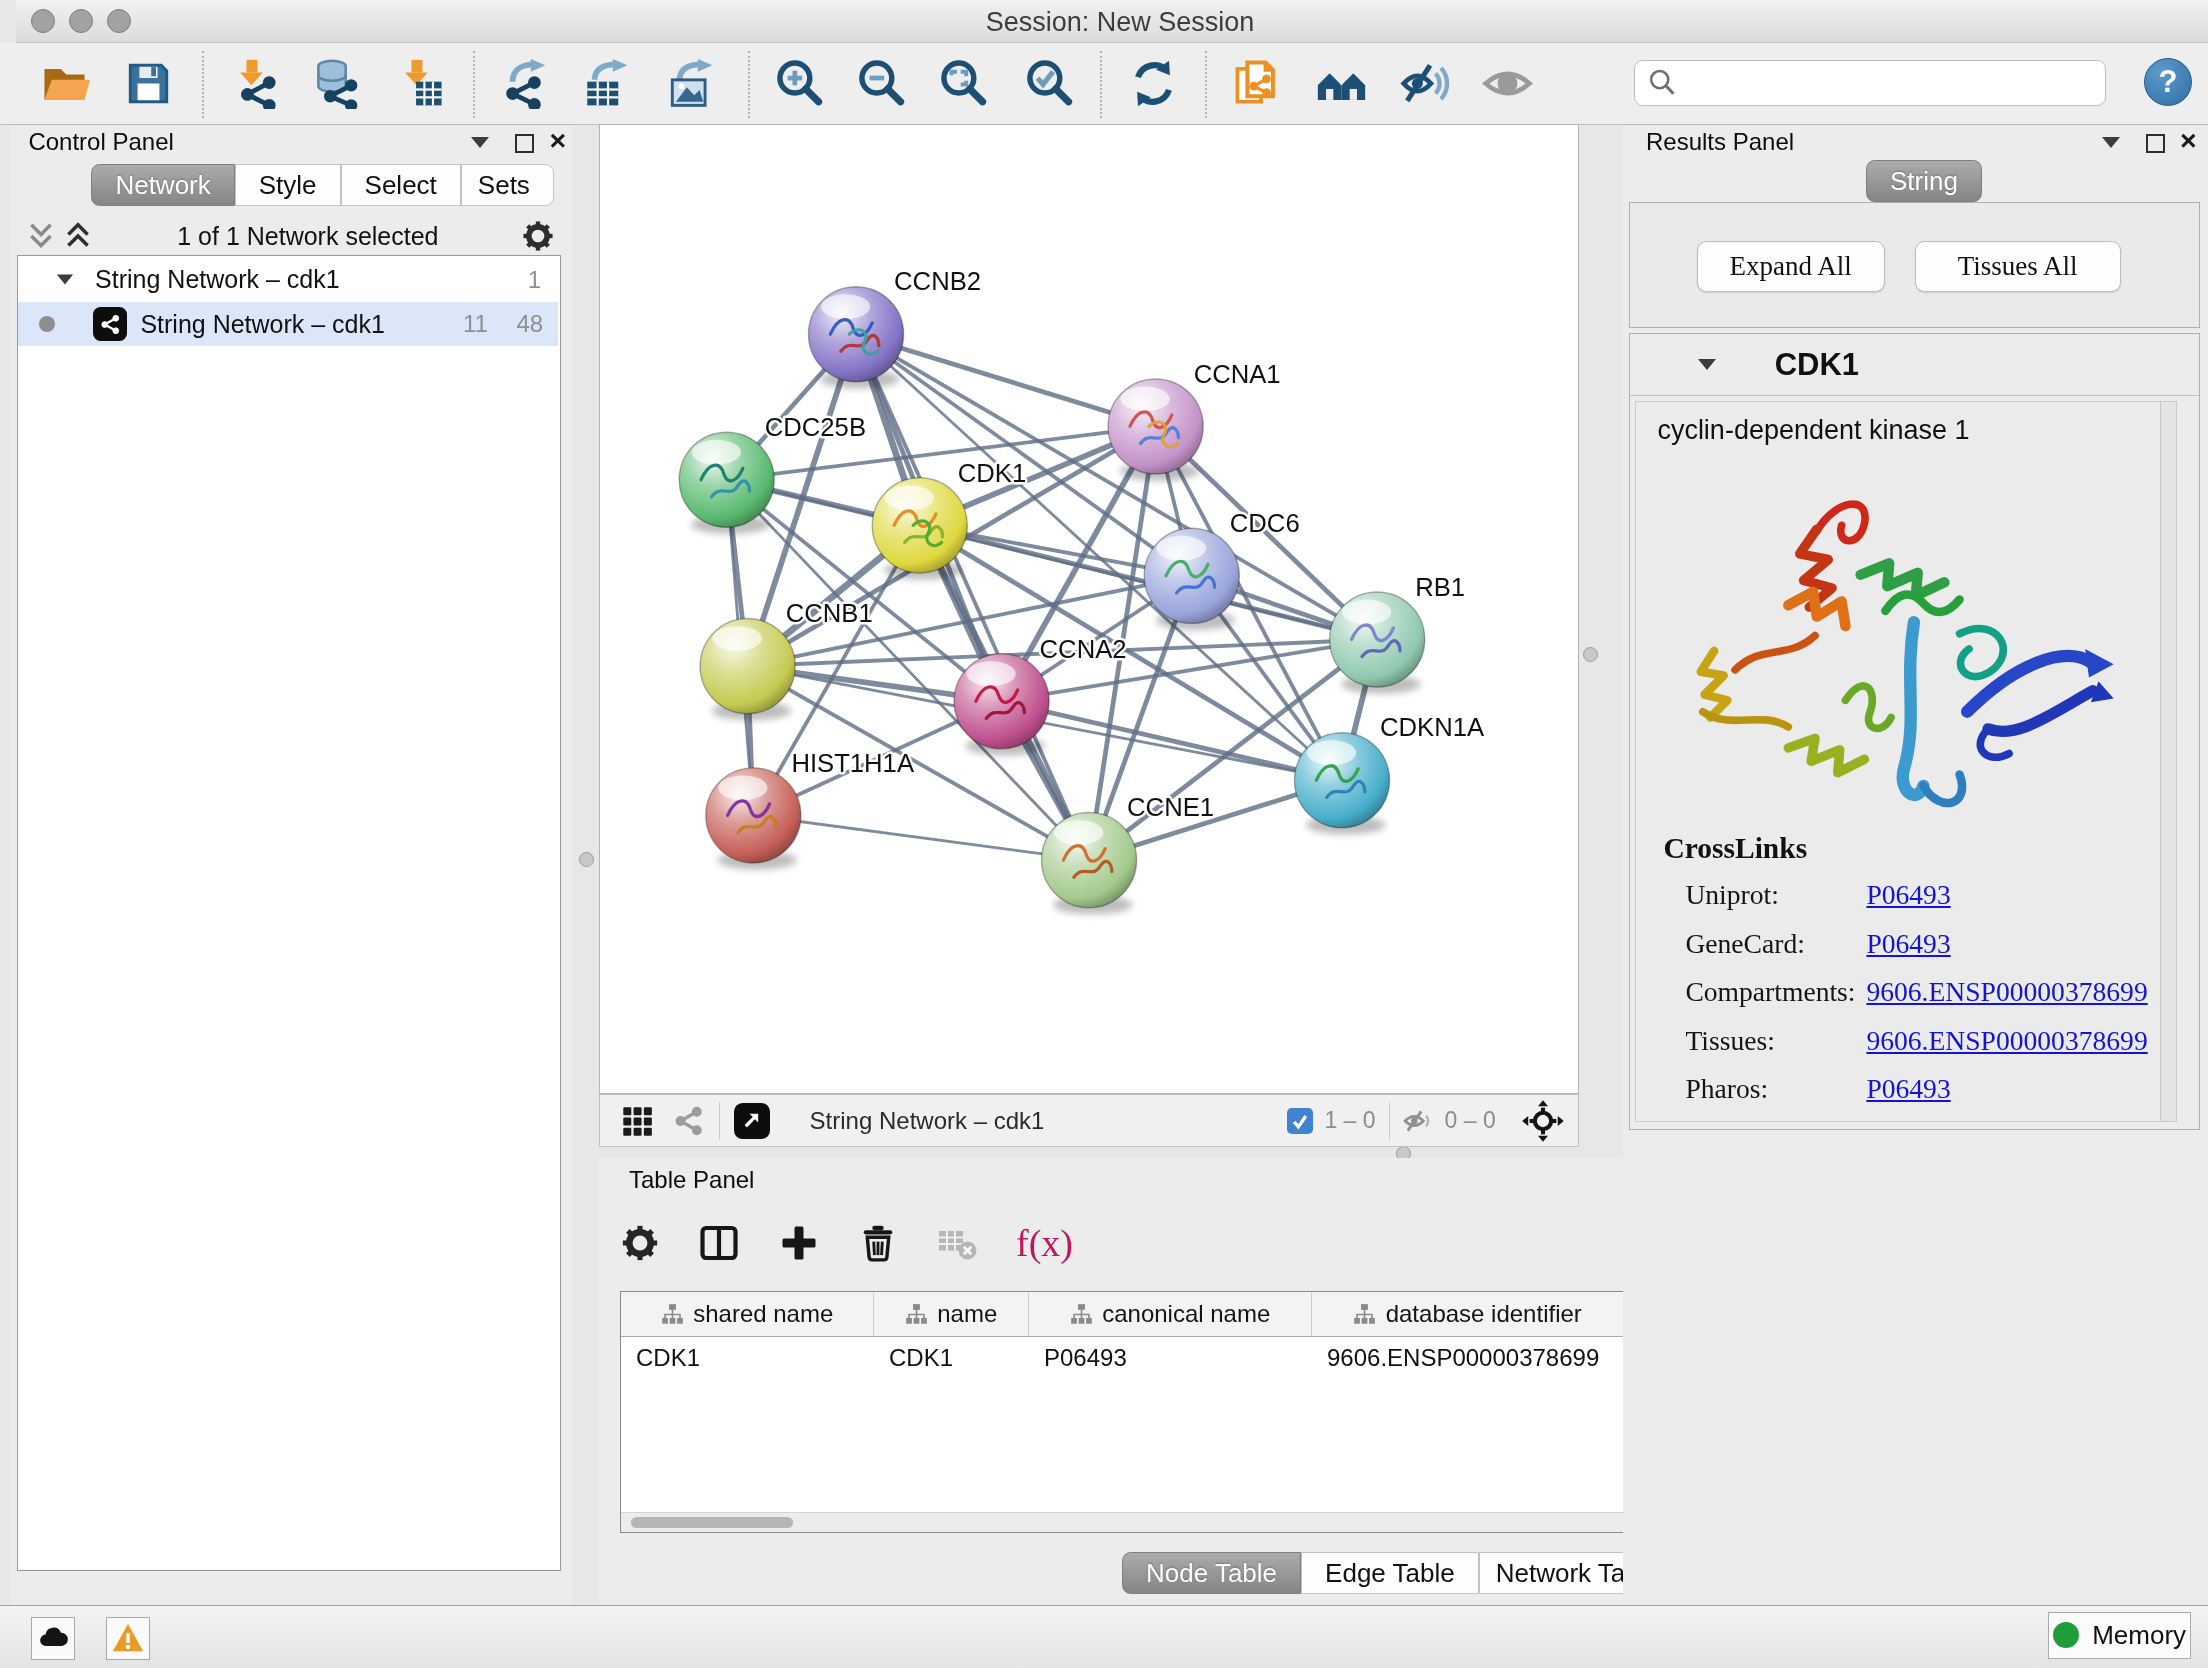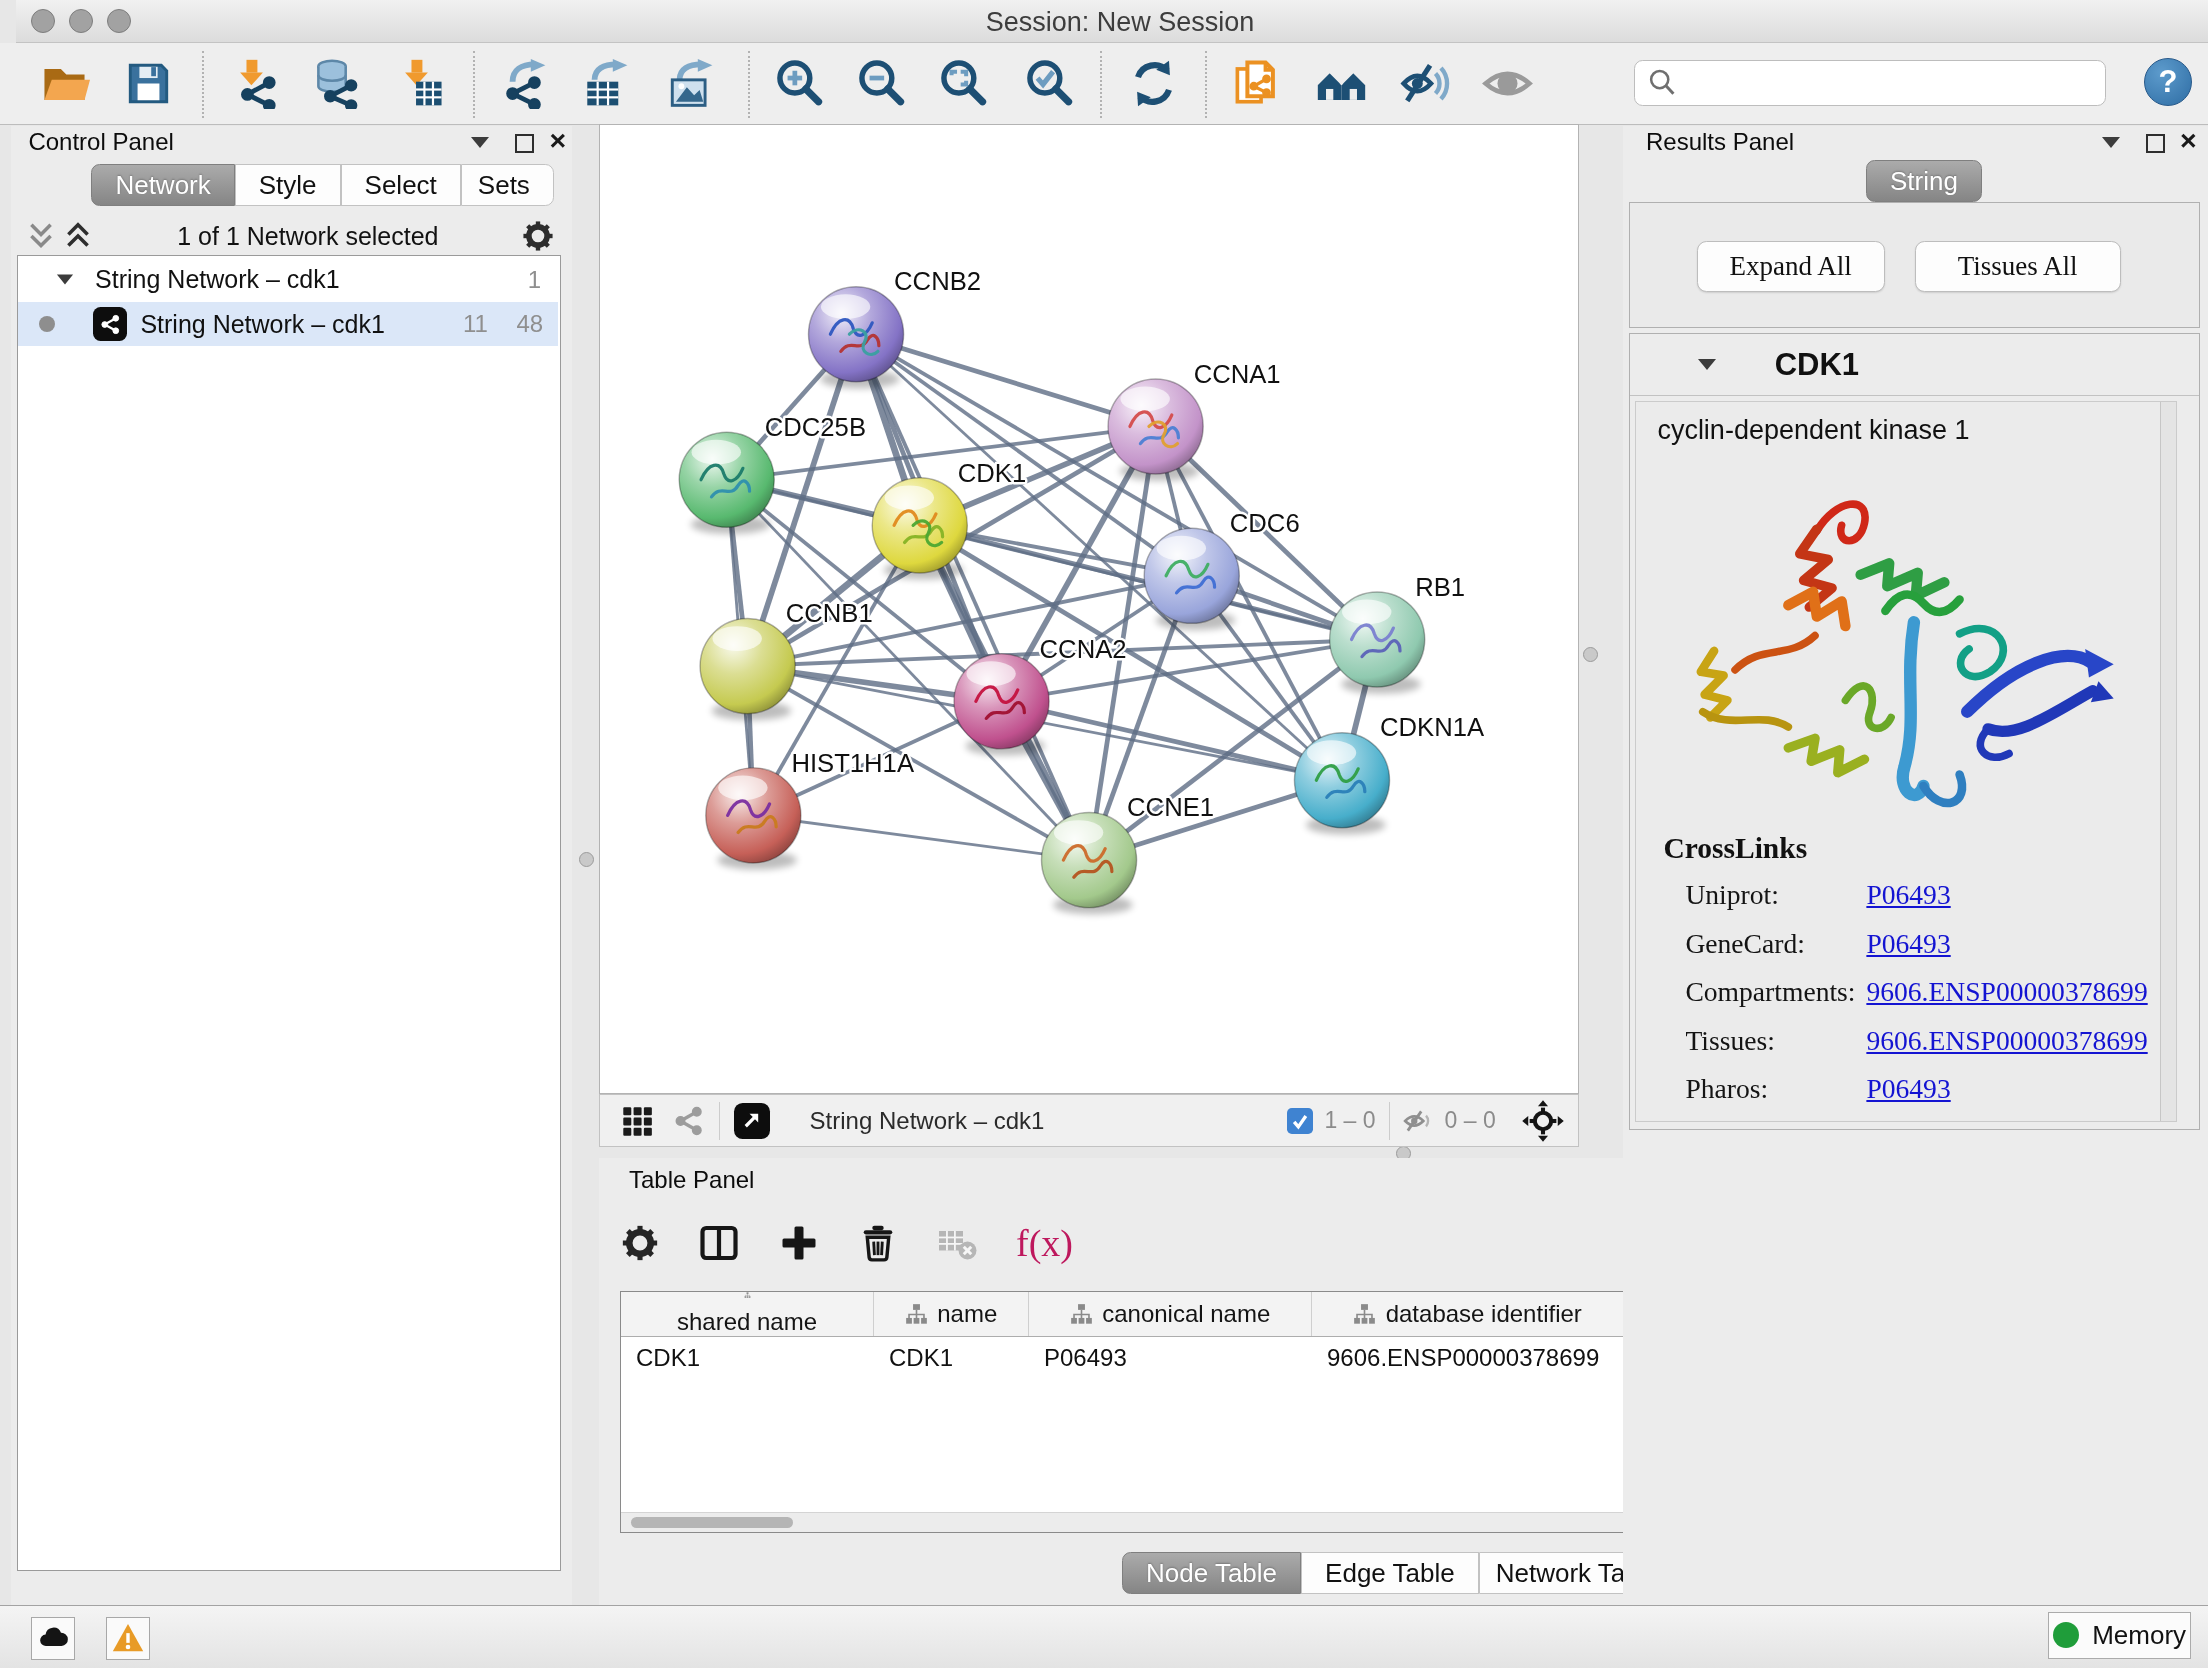--- a/index.html
+++ b/index.html
@@ -48,21 +48,21 @@
   .nbnum{color:#8b8b8b;font-size:23px;}
   
   #tpanel{left:599px;top:1158px;width:1609px;height:447px;background:#ececec;}
   #ttoolbar{position:absolute;left:21px;top:42px;height:86px;display:flex;align-items:center;gap:38px;}
   #tablebox{position:absolute;left:21px;top:133px;width:1577px;height:242px;background:#fff;border:1.9px solid #8a8a8a;box-sizing:border-box;overflow:hidden;}
   #thead{display:flex;height:44px;background:#f3f3f3;border-bottom:1.9px solid #adadad;}
   .th{display:flex;align-items:center;justify-content:center;gap:9.5px;font-size:24px;color:#141414;
       border-right:1px solid #cfcfcf;box-sizing:border-box;flex:none;overflow:hidden;white-space:nowrap;}
   #trow{display:flex;height:42px;align-items:center;}
   .td{flex:none;font-size:24px;padding-left:15px;box-sizing:border-box;overflow:hidden;white-space:nowrap;}
-  .c0{width:253px;flex-direction:column;} .c1{width:155px;} .c2{width:283px;} .c3{width:312px;} .c4{width:240px;} .c5{width:160px;} .c6{width:285px;}
+  .c0{width:253px;} .c1{width:155px;} .c2{width:283px;} .c3{width:312px;} .c4{width:240px;} .c5{width:160px;} .c6{width:285px;}
   #hscroll{position:absolute;left:0;bottom:0;width:100%;height:19px;background:#ececec;border-top:1px solid #d4d4d4;}
   #hthumb{position:absolute;left:9.5px;top:3.8px;width:162px;height:11.4px;border-radius:5.7px;background:#b5b5b5;}
   
   #rpanel{left:1623px;top:126px;width:586px;height:1480px;background:#ececec;}
   .rbox{position:absolute;left:5.7px;width:571px;border:1.9px solid #b0b0b0;background:#eaeaea;box-sizing:border-box;}
   .serif{font-family:"Liberation Serif",serif;}
   .xlrow{position:absolute;display:flex;font-size:27.6px;}
   .xlabel{width:181px;color:#141414;}
   .xlink{text-decoration:underline;}
   

